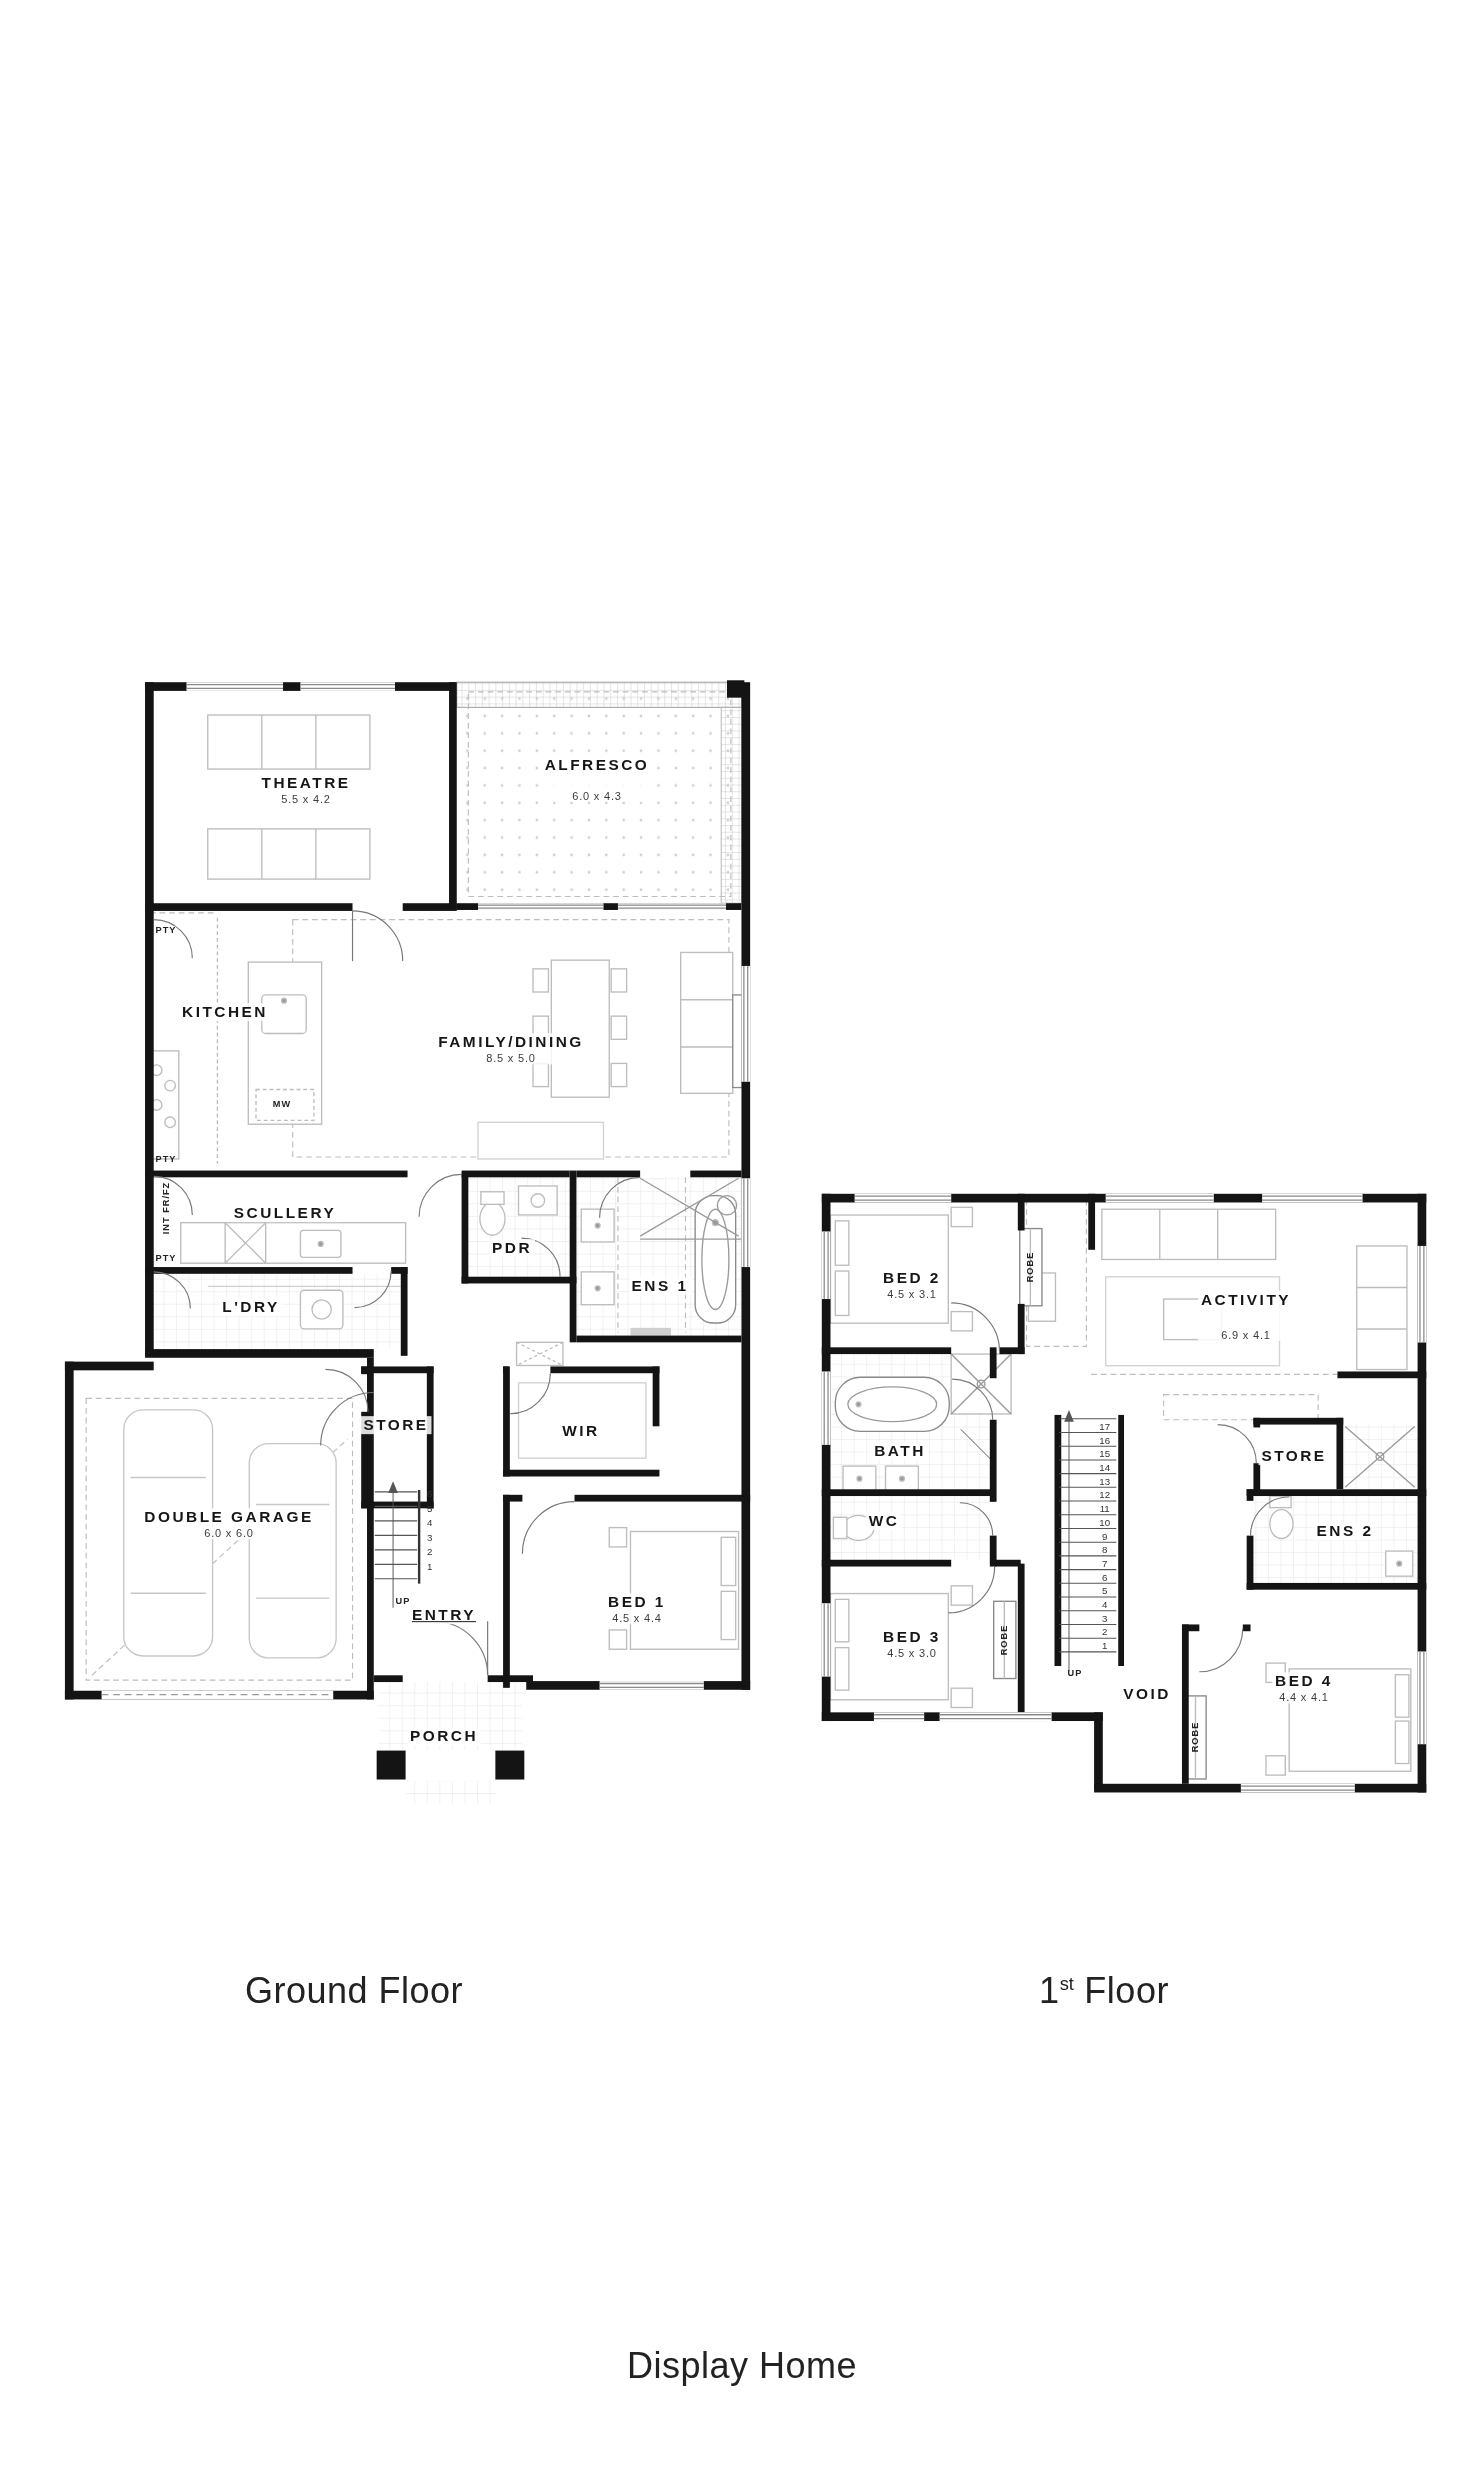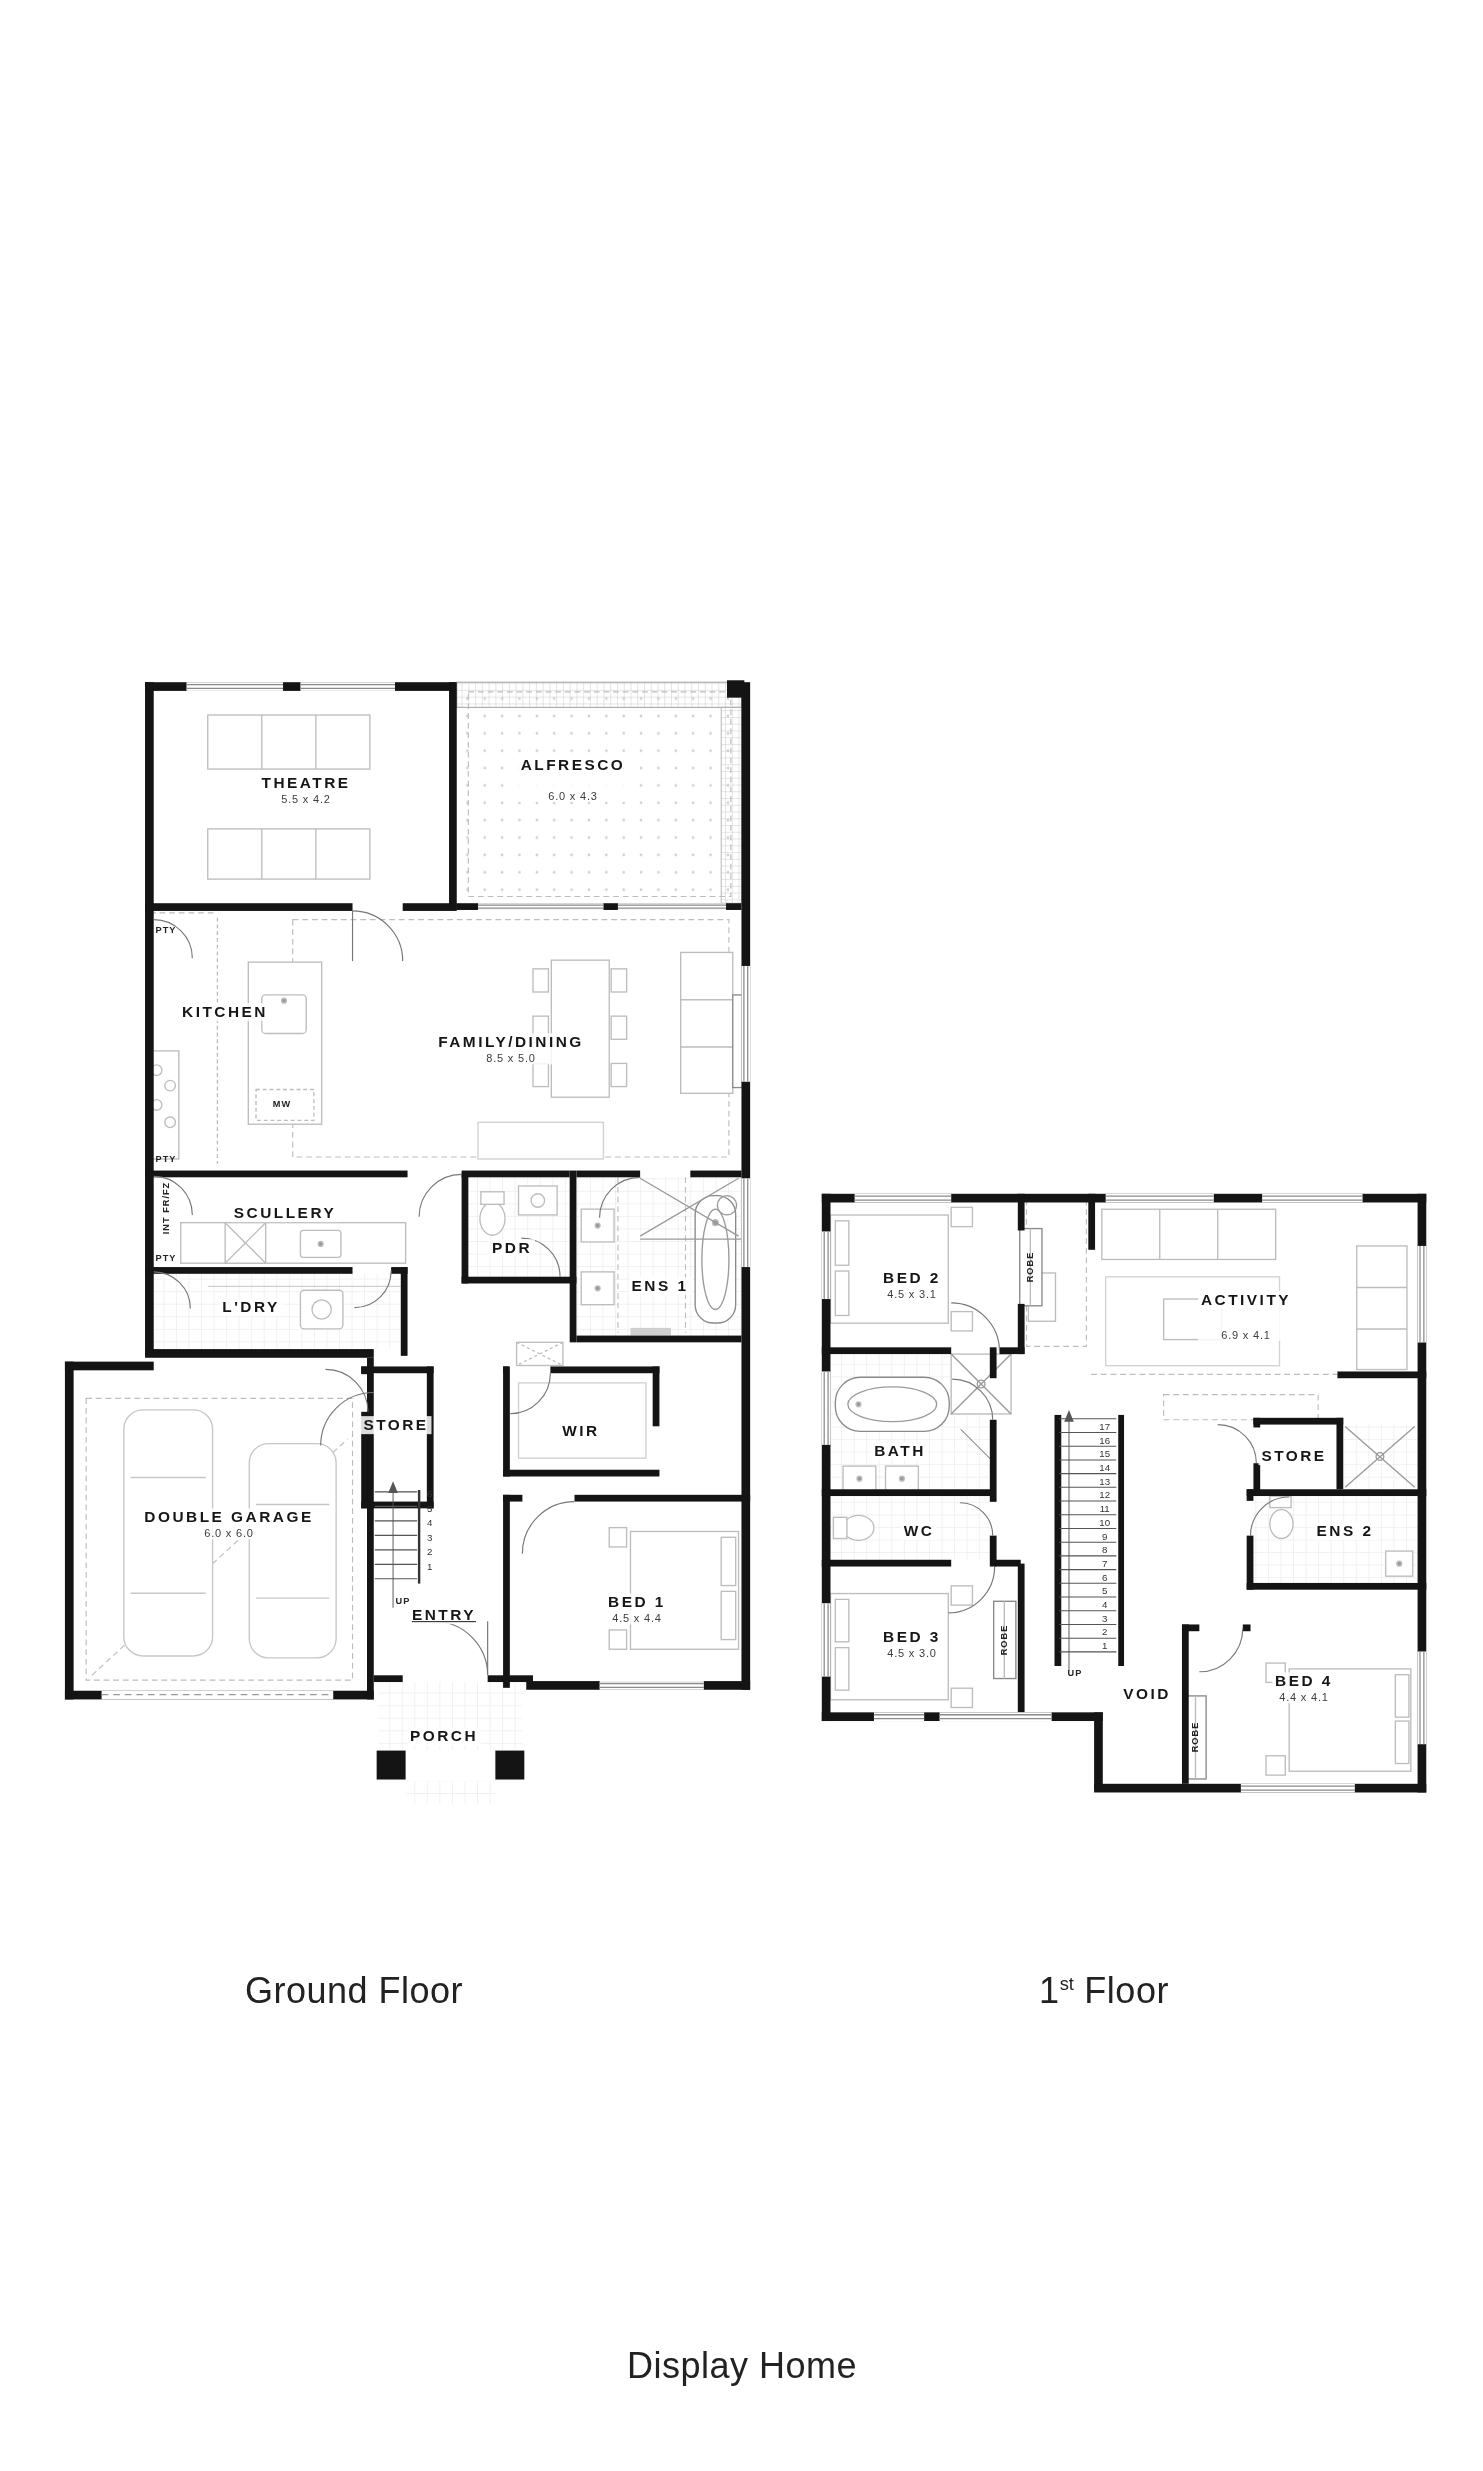--- a/index.html
+++ b/index.html
@@ -246,21 +246,21 @@
         <line x1="369" y1="843" x2="369" y2="940" stroke="#333" stroke-width="2.5"></line>
         <line x1="342" y1="965" x2="342" y2="842" stroke="#555" stroke-width="1"></line>
         <polygon points="342,834 337,846 347,846" fill="#555"></polygon>
       </g>
     </svg>
 
     <div class="lbl" style="left:243px;top:114px;">
       <span class="nm">THEATRE</span>
       <span class="dm">5.5 x 4.2</span>
     </div>
-    <div class="lbl" style="left:510px;top:103px;gap:16px;">
+    <div class="lbl" style="left:534px;top:103px;gap:16px;">
       <span class="nm">ALFRESCO</span>
       <span class="dm">6.0 x 4.3</span>
     </div>
     <div class="lbl" style="left:162px;top:336px;">
       <span class="nm">KITCHEN</span>
     </div>
     <div class="lbl" style="left:448px;top:373px;">
       <span class="nm">FAMILY/DINING</span>
       <span class="dm">8.5 x 5.0</span>
     </div>
@@ -506,21 +506,21 @@
       <span class="nm">BED 2</span>
       <span class="dm">4.5 x 3.1</span>
     </div>
     <div class="lbl" style="left:430px;top:128px;gap:20px;">
       <span class="nm">ACTIVITY</span>
       <span class="dm">6.9 x 4.1</span>
     </div>
     <div class="lbl" style="left:84px;top:263px;">
       <span class="nm">BATH</span>
     </div>
-    <div class="lbl" style="left:68px;top:343px;margin-left:35px;">
+    <div class="lbl" style="left:68px;top:333px;">
       <span class="nm">WC</span>
     </div>
     <div class="lbl" style="left:478px;top:268px;">
       <span class="nm">STORE</span>
     </div>
     <div class="lbl" style="left:529px;top:343px;">
       <span class="nm">ENS 2</span>
     </div>
     <div class="lbl" style="left:96px;top:456px;">
       <span class="nm">BED 3</span>

